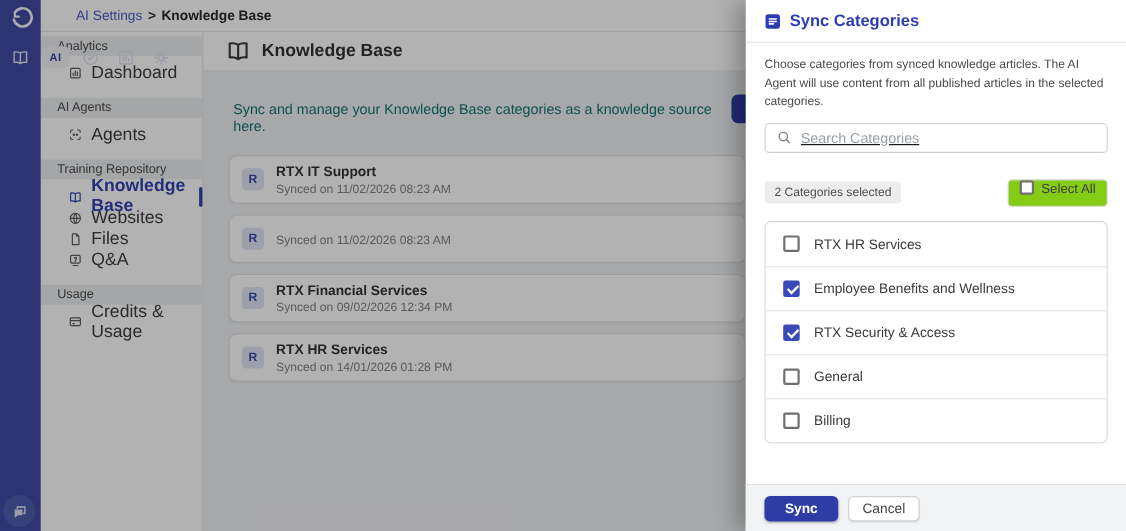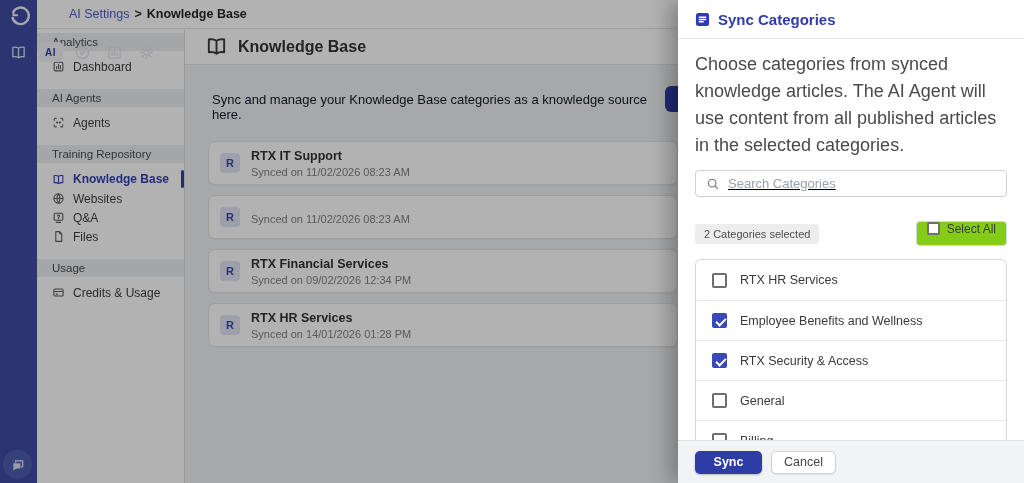--- a/index.html
+++ b/index.html
@@ -33,33 +33,33 @@
   .crumb-sep { margin:0 5px; color:#2f2f2f; font-weight:bold; }
   .crumb-current { color:#272727; font-weight:bold; }
 
   .sidebar { position:absolute; left:0; top:29px; width:148px; height:454px; background:#fff;
              border-right:1px solid #dcdcdc; padding-top:4px; }
   .side-section { height:18px; background:#eceef0; display:flex; align-items:center;
                   padding-left:15px; font-size:11.5px; color:#4c4c4c; }
   .side-section + .side-items { margin-top:6px; }
   .side-items { margin-bottom:13px; }
   .side-item { height:19px; display:flex; align-items:center; padding-left:15px; gap:8px;
-               font-size:12px; color:#3d3d3d; cursor:pointer; position:relative; }
+               font-size:16px; color:#3d3d3d; cursor:pointer; position:relative;margin-left:10px; }
   .side-item svg { width:13px; height:13px; color:#5d5d5d; flex:none; }
   .side-item.active { color:#3142b0; font-weight:bold; height:20px; }
   .side-item.active svg { color:#3142b0; }
   .side-item.active::after { content:""; position:absolute; right:0; top:1px; width:3px; height:18px;
                              background:#3142b0; border-radius:2px; }
 
   .main { position:absolute; left:148px; top:29px; width:493px; height:454px; background:#f0f1f3; }
   .main-titlebar { height:36px; background:#fff; border-bottom:1px solid #e3e3e5; display:flex;
                    align-items:center; padding-left:20px; gap:10px; }
   .main-titlebar svg { width:23px; height:23px; color:#3a3a3a; }
   .main-title { font-size:16px; font-weight:bold; color:#333; }
-  .main-desc { margin:27px 0 0 27px; font-size:13px; color:#0f172a; }
+  .main-desc { margin:27px 0 0 27px; font-size:13px; color:#0f766e; }
   .sync-cat-sliver { position:absolute; right:0; top:57px; width:13px; height:26px;
                      background:#2e3da6; border-radius:6px 0 0 6px; cursor:pointer; }
   .kb-cards { margin:19px 0 0 23px; }
   .kb-card { width:470px; height:44px; background:#fff; border:1px solid #e2e2e4; border-radius:7px;
              box-shadow:0 1px 2px rgba(0,0,0,.04); display:flex; align-items:center;
              padding-left:11px; margin-bottom:10px; cursor:pointer; }
   .kb-avatar { width:20px; height:20px; border-radius:4px; background:#e1e5f5; color:#3947a8;
                font-size:11px; font-weight:bold; display:flex; align-items:center; justify-content:center; }
   .kb-card-text { margin-left:11px; }
   .kb-card-title { font-size:12.5px; font-weight:bold; color:#333; }
@@ -68,21 +68,21 @@
   .overlay { position:absolute; left:0; top:0; width:678px; height:483px;
              background:rgba(0,0,0,0.30); z-index:40; }
 
   
   .modal { position:absolute; left:678px; top:0; width:346px; height:483px; background:#fff;
            z-index:60; box-shadow:-8px 0 20px rgba(0,0,0,0.28); }
   .modal-titlebar { height:39px; border-bottom:1px solid #e6e6e8; display:flex; align-items:center;
                     padding-left:17px; gap:8px; }
   .modal-title-icon { width:15px; height:15px; flex:none; }
   .modal-title { font-size:15px; font-weight:bold; color:#2e3cae; }
-  .modal-desc { margin:12px 17px 0; font-size:18px; color:#4a4a4a; line-height:1.5; }
+  .modal-desc { margin:12px 17px 0; font-size:11px; color:#4a4a4a; line-height:1.5; }
   .search-box { margin:11px 17px 0; height:27px; border:1px solid #cfd0d4; border-radius:4px;
                 display:flex; align-items:center; background:#fff;text-decoration:underline; }
   .search-box svg { width:14px; height:14px; color:#80868b; margin:0 8px 0 10px; flex:none; }
   .search-box input { border:none; outline:none; flex:1; font-size:13px; color:#333;
                       font-family:"Liberation Sans", sans-serif; background:transparent; }
   .search-box input::placeholder { color:#9aa0a6; }
 
   .sel-row { margin:24px 17px 0; display:flex; align-items:center; justify-content:space-between; }
   .sel-badge { background:#ededee; border-radius:3px; padding:4px 9px; font-size:11px; color:#4e4e4e; }
   .select-all-btn { height:25px; border:1px solid #d8d8da; border-radius:4px; background:#84cc16;
@@ -222,34 +222,34 @@
           <span>Knowledge Base</span>
         </div>
         <div class="side-item">
           <svg viewBox="0 0 24 24" fill="none" stroke="currentColor" stroke-width="2">
               <circle cx="12" cy="12" r="8.5"></circle>
               <path d="M3.5 12h17M12 3.5c3.5 4 3.5 13 0 17M12 3.5c-3.5 4-3.5 13 0 17"></path>
             </svg>
           <span>Websites</span>
         </div>
         <div class="side-item">
+          <svg viewBox="0 0 24 24" fill="none" stroke="currentColor" stroke-width="2" stroke-linejoin="round">
+              <path d="M7 3h7l4 4v14H7z"></path>
+              <path d="M14 3v4h4"></path>
+            </svg>
+          <span>Files</span>
+        </div>
+        <div class="side-item">
           <svg viewBox="0 0 24 24" fill="none" stroke="currentColor" stroke-width="2">
               <rect x="4" y="4" width="16" height="13" rx="2"></rect>
               <path d="M8 21h8" stroke-linecap="round"></path>
               <path d="M10.5 9a1.8 1.8 0 1 1 2.3 2c-.6.3-.8.7-.8 1.3" stroke-linecap="round"></path>
               <circle cx="12" cy="14.3" r=".4" fill="currentColor"></circle>
             </svg>
           <span>Q&amp;A</span>
-        </div>
-        <div class="side-item">
-          <svg viewBox="0 0 24 24" fill="none" stroke="currentColor" stroke-width="2" stroke-linejoin="round">
-              <path d="M7 3h7l4 4v14H7z"></path>
-              <path d="M14 3v4h4"></path>
-            </svg>
-          <span>Files</span>
         </div>
       </div>
 
       <div class="side-section">Usage</div>
       <div class="side-items">
         <div class="side-item">
           <svg viewBox="0 0 24 24" fill="none" stroke="currentColor" stroke-width="2">
               <rect x="3.5" y="5.5" width="17" height="13" rx="2"></rect>
               <path d="M3.5 10h17M7 15h4"></path>
             </svg>

